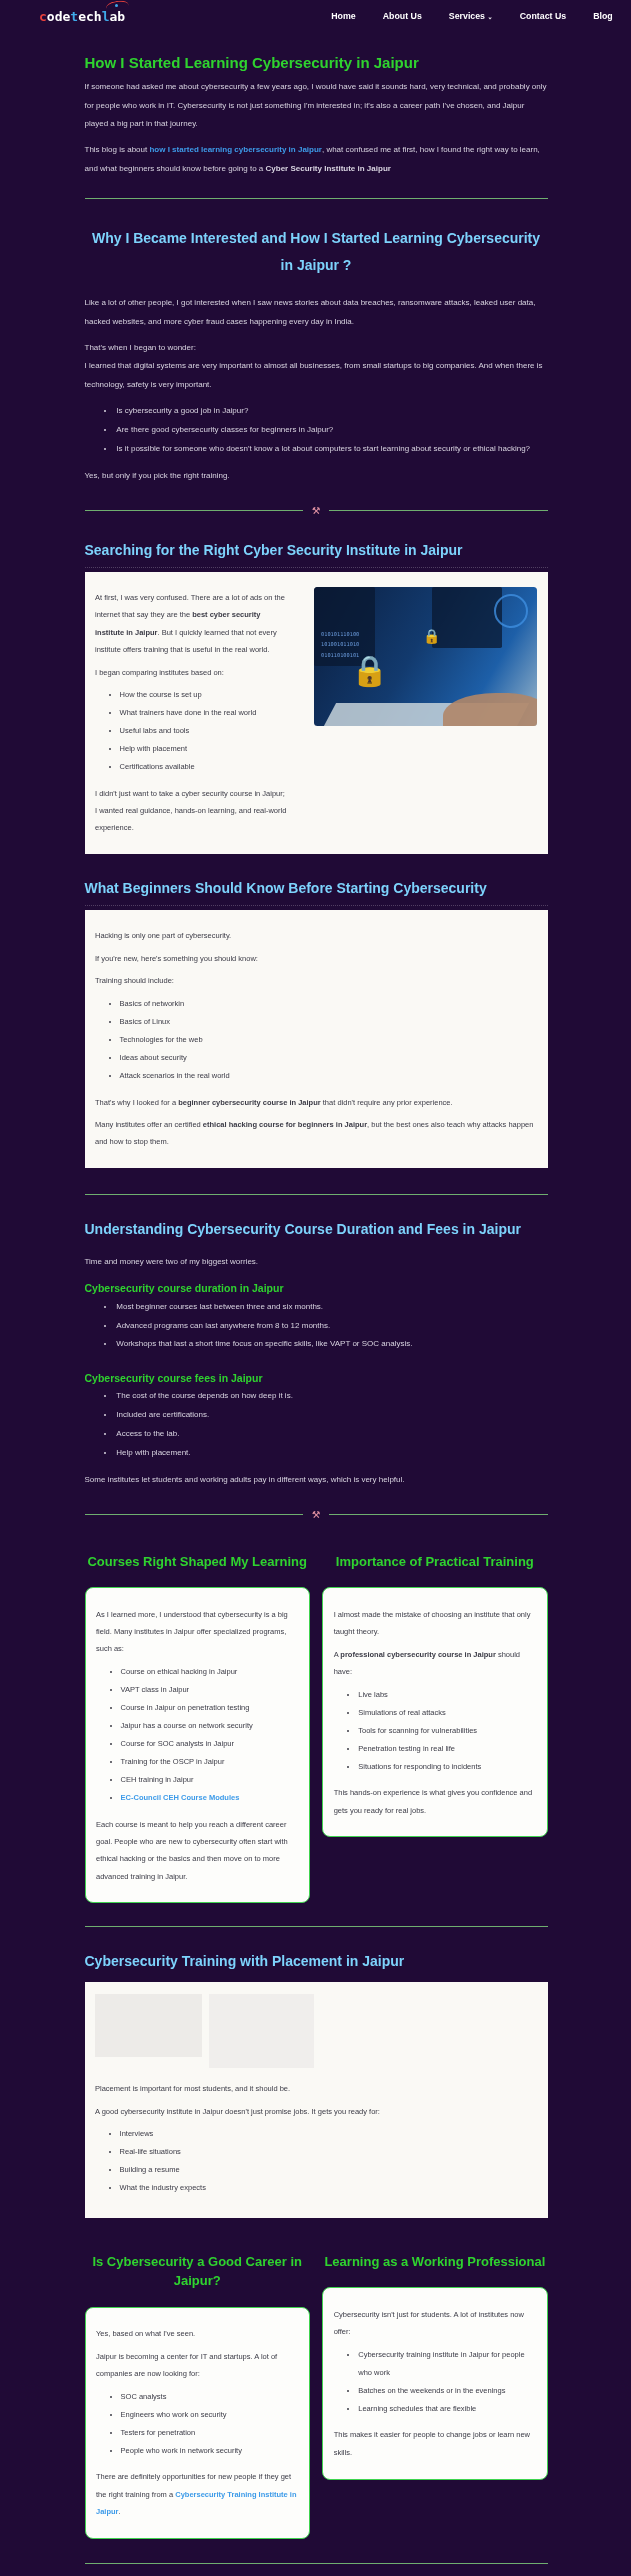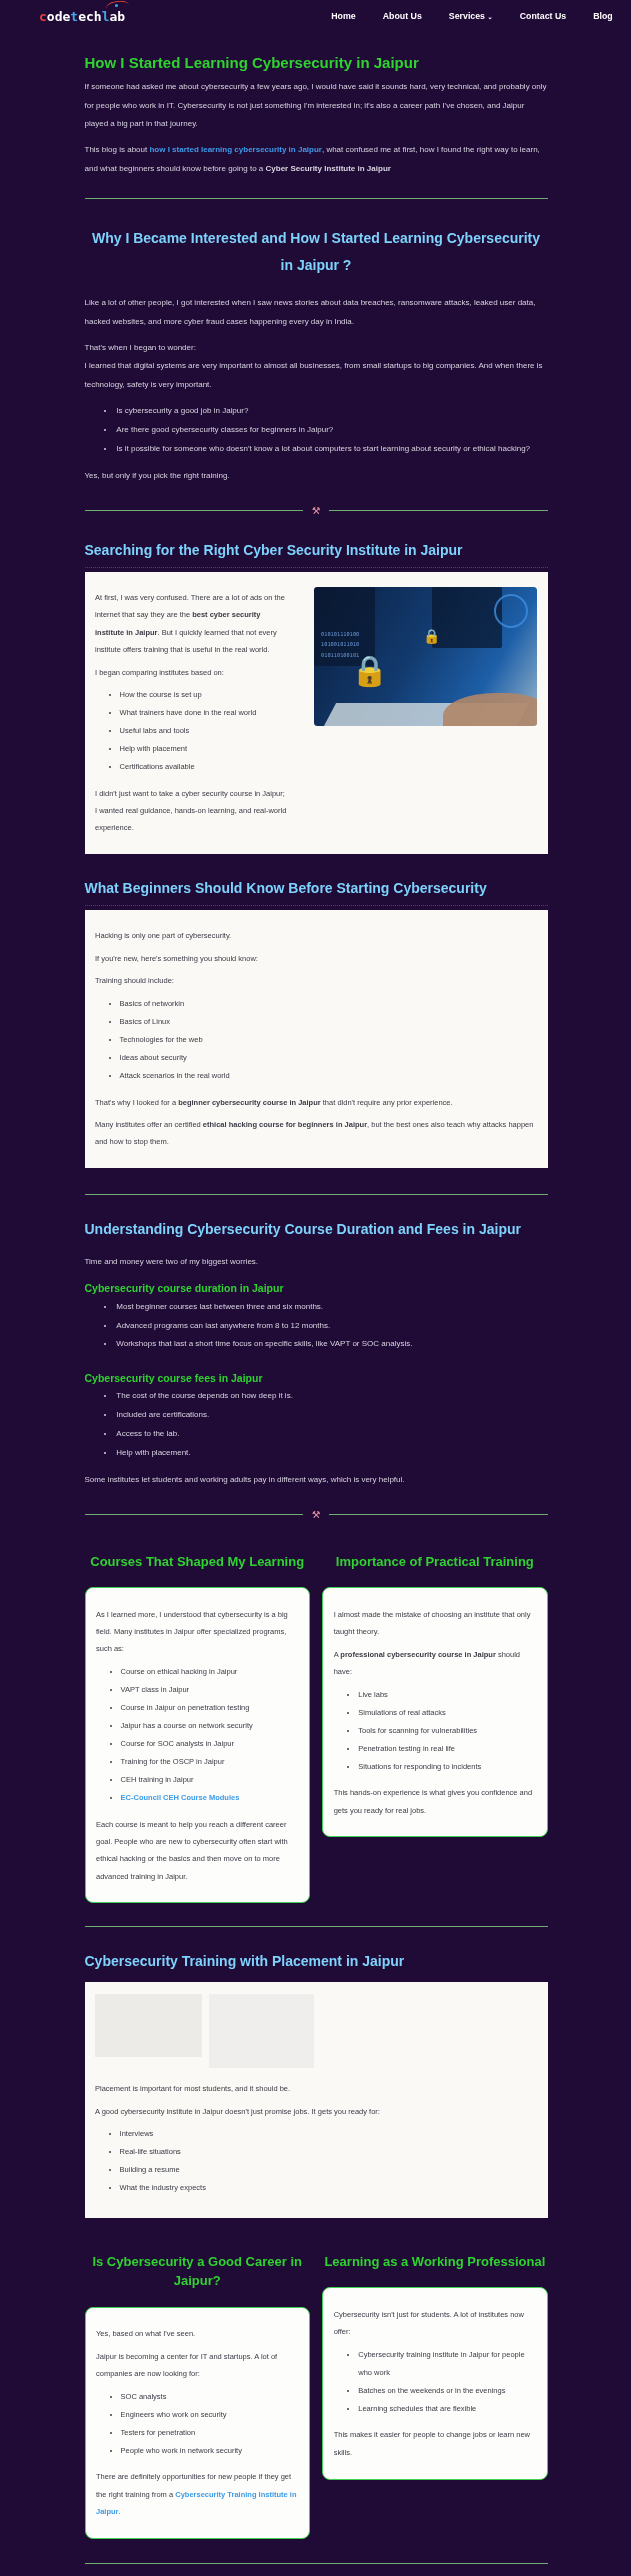--- a/index.html
+++ b/index.html
@@ -163,21 +163,21 @@
     <p class="b">Some institutes let students and working adults pay in different ways, which is very helpful.</p>
 
     <div class="divider-icon">
       <span class="ln"></span>
       <span class="ic">⚒</span>
       <span class="ln"></span>
     </div>
 
     <div class="split">
       <div class="col">
-        <h2>Courses That Shaped My Learning</h2>
+        <h2>Courses Right Shaped My Learning</h2>
         <div class="card gcard">
           <p>As I learned more, I understood that cybersecurity is a big field. Many institutes in Jaipur offer specialized programs, such as:</p>
           <ul>
             <li>Course on ethical hacking in Jaipur</li>
             <li>VAPT class in Jaipur</li>
             <li>Course in Jaipur on penetration testing</li>
             <li>Jaipur has a course on network security</li>
             <li>Course for SOC analysts in Jaipur</li>
             <li>Training for the OSCP in Jaipur</li>
             <li>CEH training in Jaipur</li>

